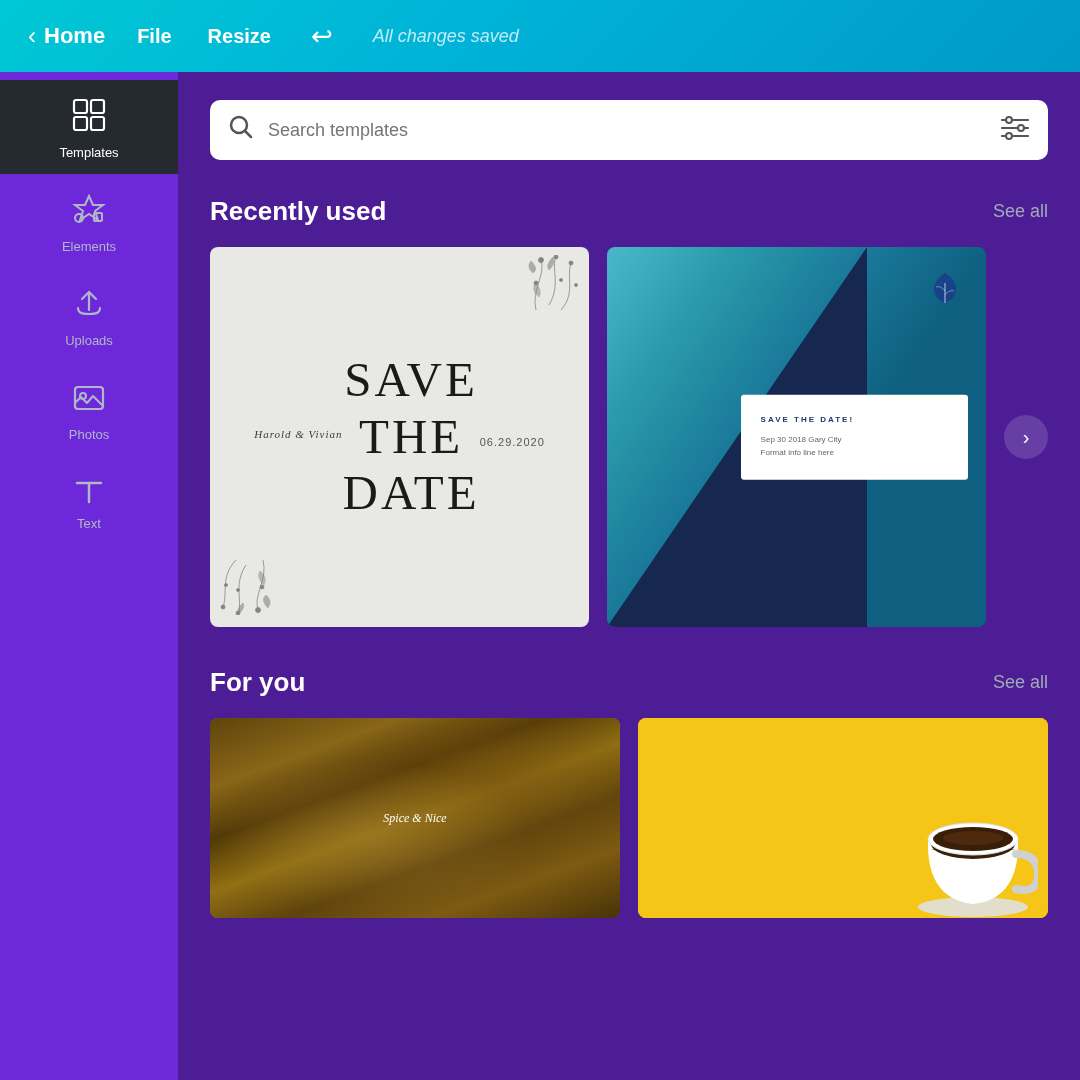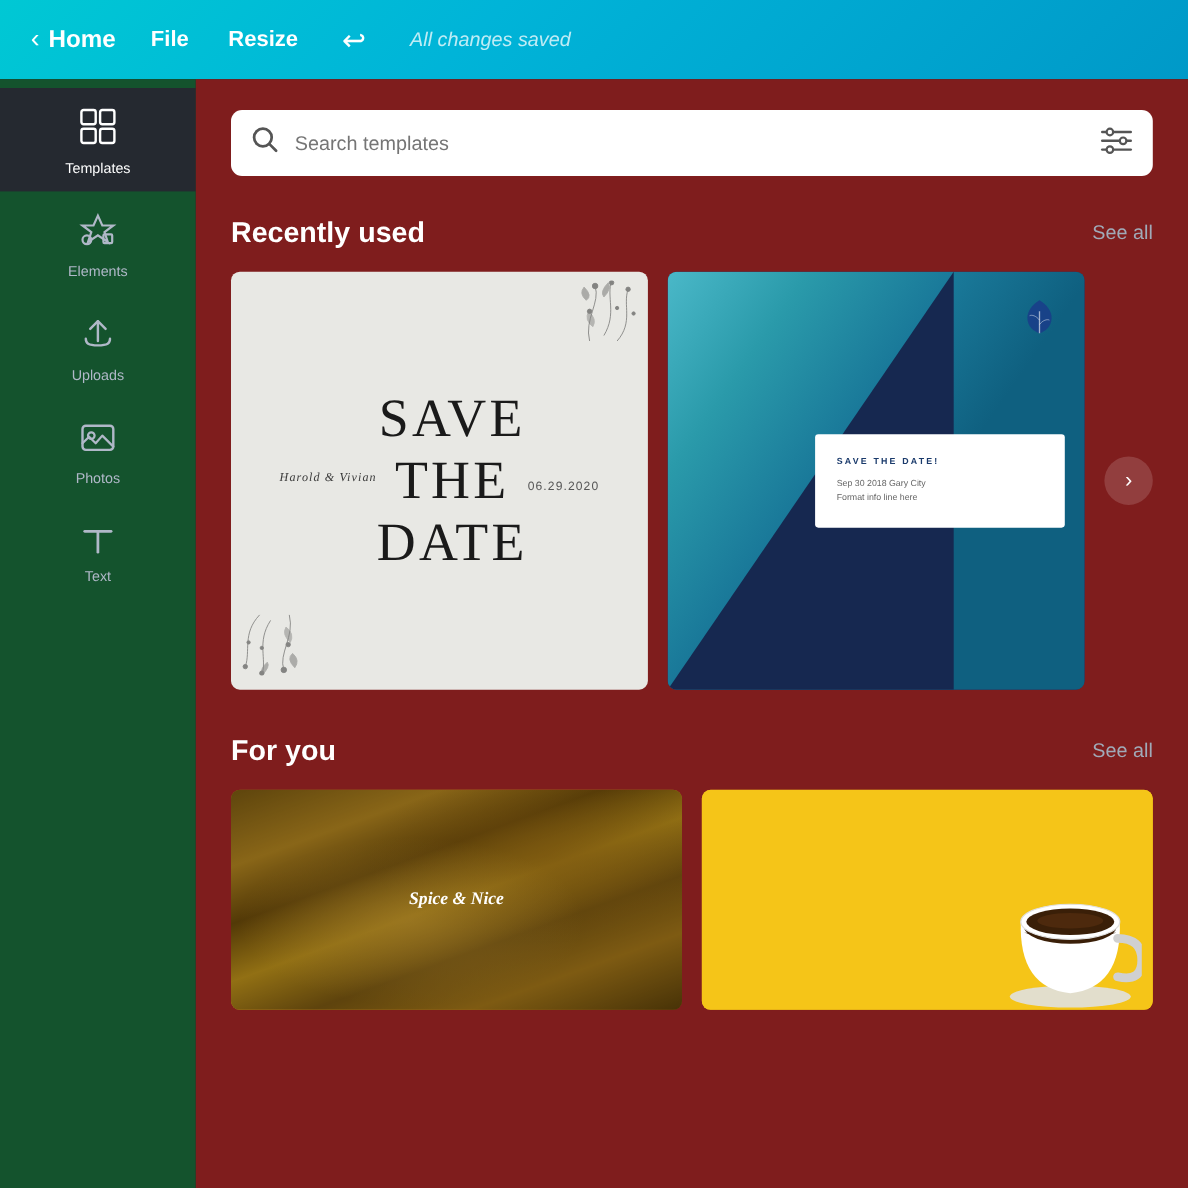--- a/index.html
+++ b/index.html
@@ -66,21 +66,21 @@
 
     
     .main-layout {
       display: flex;
       height: calc(1080px - 72px);
     }
 
     
     .sidebar {
       width: 178px;
-      background: #14532d;
+      background: #6d28d9;
       display: flex;
       flex-direction: column;
       align-items: center;
       padding-top: 8px;
       flex-shrink: 0;
     }
 
     .sidebar-item {
       width: 100%;
       display: flex;
@@ -117,21 +117,21 @@
       justify-content: center;
       font-size: 30px;
       font-weight: 300;
       font-family: Georgia, serif;
       color: currentColor;
     }
 
     
     .content-panel {
       flex: 1;
-      background: #7f1d1d;
+      background: #4c1d95;
       overflow-y: auto;
       padding: 28px 32px;
     }
 
     
     .search-bar {
       display: flex;
       align-items: center;
       background: white;
       border-radius: 10px;
@@ -294,23 +294,23 @@
       overflow: hidden;
       background: linear-gradient(135deg, #8b6914 0%, #c4941a 40%, #6b4f0a 100%);
       position: relative;
       display: flex;
       align-items: center;
       justify-content: center;
     }
 
     .food-title {
       color: white;
-      font-size: 16px;
+      font-size: 12px;
       font-style: italic;
-      font-weight: 700;
+      font-weight: 400;
       z-index: 1;
       text-align: center;
       font-family: Georgia, serif;
     }
 
     .template-card-yellow {
       flex: 1;
       min-height: 200px;
       border-radius: 8px;
       overflow: hidden;

